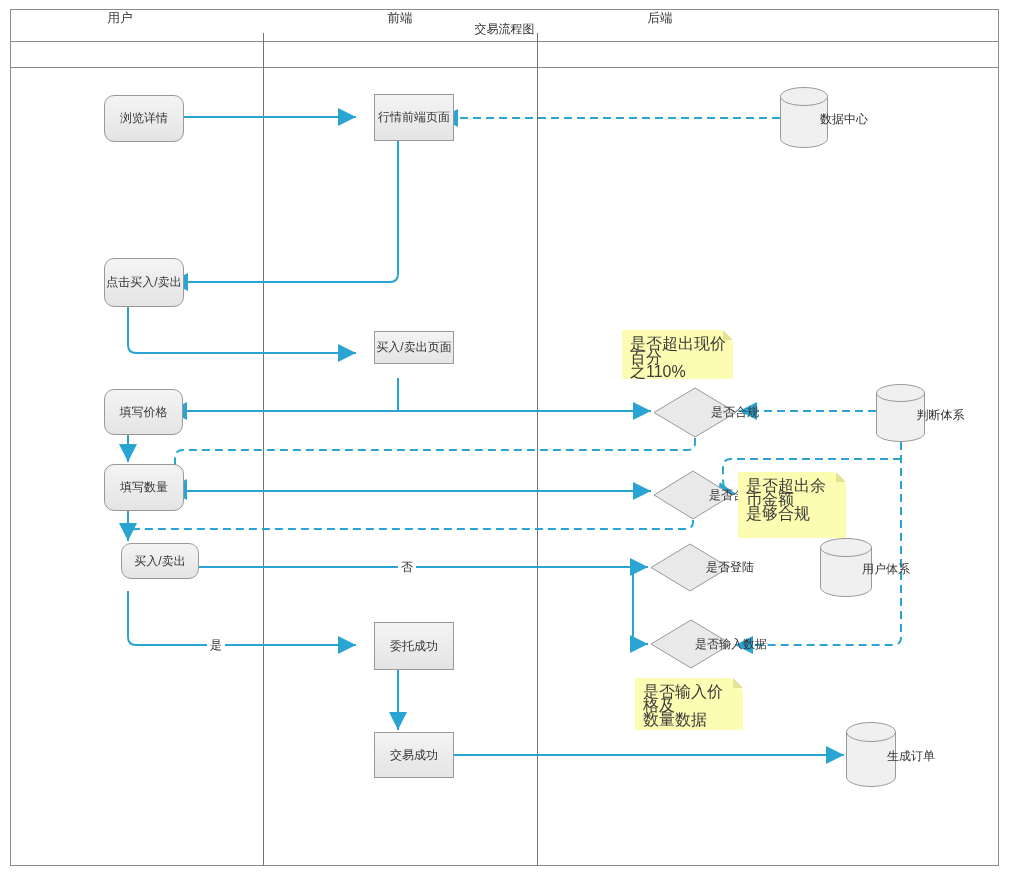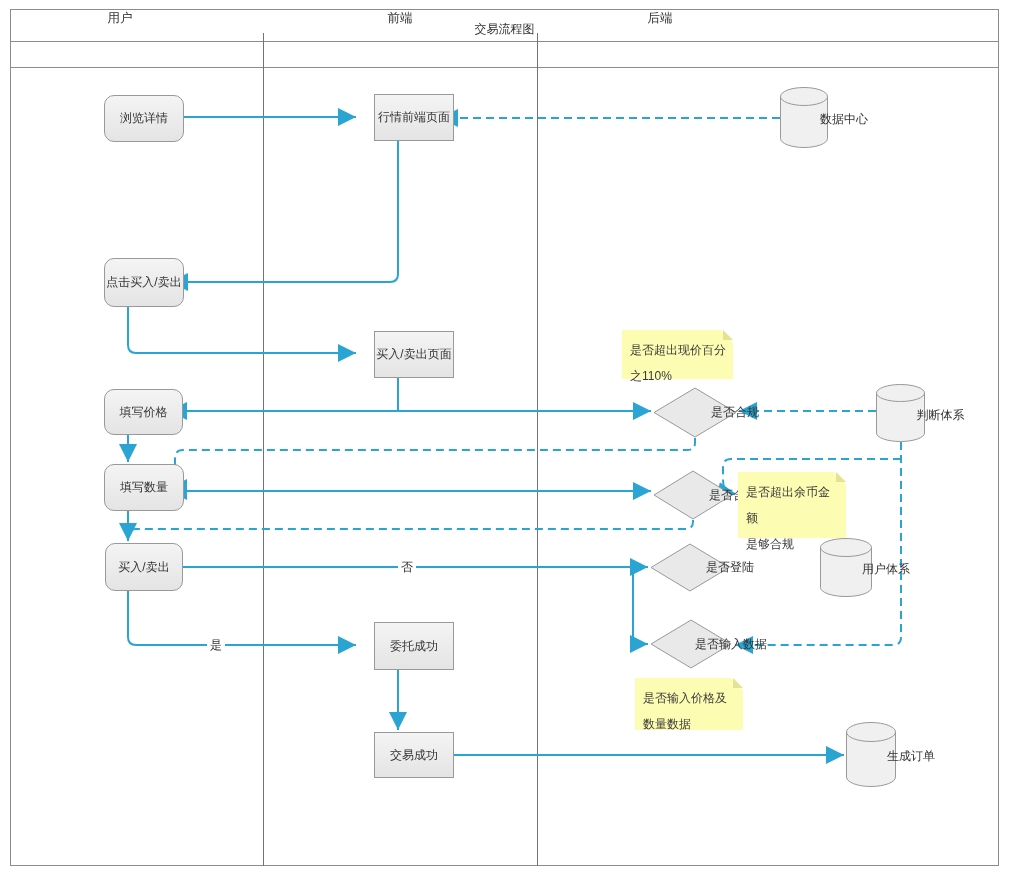--- a/index.html
+++ b/index.html
@@ -23,21 +23,21 @@
         border:1px solid var(--nborder);display:flex;align-items:center;justify-content:center;
         font-size:12px;color:#333;text-align:center;white-space:nowrap;margin-left:16px;}
   .rounded{border-radius:10px;}
   .shape{position:absolute;}
   .shape svg{position:absolute;left:0;top:0;display:block;}
   .shape .slabel{position:absolute;left:0;top:0;width:100%;height:100%;display:flex;align-items:center;
                  justify-content:center;font-size:12px;color:#333;white-space:nowrap;margin-left:40px;}
   .cyl .slabel{padding-top:4px;box-sizing:border-box;}
   
   .note{position:absolute;box-sizing:border-box;background:linear-gradient(225deg,transparent 9px,var(--note) 9px);
-        font-size:12px;line-height:26px;color:#3a3a3a;padding:7px 6px 0 8px;white-space:pre-line;}
+        font-size:16px;line-height:14px;color:#3a3a3a;padding:7px 6px 0 8px;white-space:pre-line;}
   .note::before{content:"";position:absolute;top:0;right:0;width:0;height:0;
                 border-bottom:10px solid #e3e393;border-right:10px solid transparent;}
 </style>
 </head>
 <body>
 
 <div id="canvas">
 
   <div class="frame"></div>
   <div class="titlebar">交易流程图</div>
@@ -83,30 +83,30 @@
 
   <div class="node rounded" style="left:88px;top:95px;width:80px;height:47px">
       <span>浏览详情</span>
     </div>
   <div class="node" style="left:358px;top:94px;width:80px;height:47px">
       <span>行情前端页面</span>
     </div>
   <div class="node rounded" style="left:88px;top:258px;width:80px;height:49px">
       <span>点击买入/卖出</span>
     </div>
-  <div class="node" style="left:358px;top:331px;width:80px;height:47px">
+  <div class="node" style="left:358px;top:331px;width:80px;height:33px">
       <span>买入/卖出页面</span>
     </div>
   <div class="node rounded" style="left:88px;top:389px;width:79px;height:46px">
       <span>填写价格</span>
     </div>
   <div class="node rounded" style="left:88px;top:464px;width:80px;height:47px">
       <span>填写数量</span>
     </div>
-  <div class="node rounded" style="left:89px;top:543px;width:78px;height:48px">
+  <div class="node rounded" style="left:105px;top:543px;width:78px;height:36px">
       <span>买入/卖出</span>
     </div>
   <div class="node" style="left:358px;top:732px;width:80px;height:46px">
       <span>交易成功</span>
     </div>
   <div class="node" style="left:358px;top:622px;width:80px;height:48px">
       <span>委托成功</span>
     </div>
 
   <div class="shape" style="left:653px;top:387px;width:84px;height:51px">

